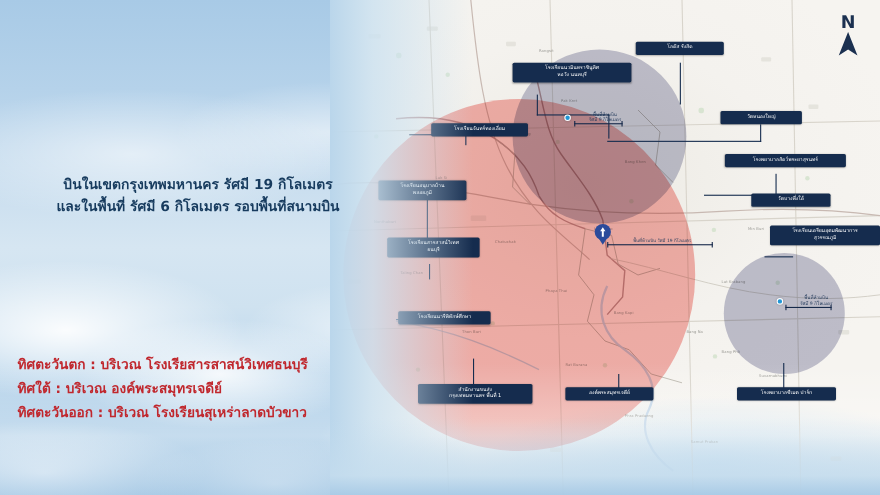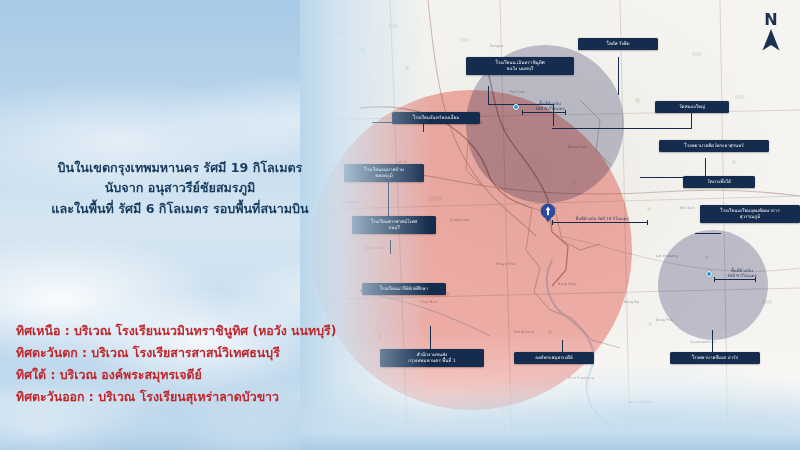--- a/index.html
+++ b/index.html
@@ -432,24 +432,22 @@
   <div class="compass">
     <div class="n">N</div>
     <svg width="18" height="22" viewBox="0 0 18 22">
       <path d="M9 0 L17.5 21.5 L9 16 L0.5 21.5 Z" fill="#1b3050"></path>
     </svg>
   </div>
 
 
   <div class="subtext">
     <div>บินในเขตกรุงเทพมหานคร  รัศมี  19  กิโลเมตร</div>
-    <div>นับจาก อนุสาวรีย์ชัยสมรภูมิ</div>
     <div>และในพื้นที่ รัศมี 6 กิโลเมตร รอบพื้นที่สนามบิน</div>
   </div>
 
   <div class="directions">
-    <div>ทิศเหนือ : บริเวณ โรงเรียนนวมินทราชินูทิศ (หอวัง นนทบุรี)</div>
     <div>ทิศตะวันตก : บริเวณ โรงเรียสารสาสน์วิเทศธนบุรี</div>
     <div>ทิศใต้ : บริเวณ องค์พระสมุทรเจดีย์</div>
     <div>ทิศตะวันออก : บริเวณ โรงเรียนสุเหร่าลาดบัวขาว</div>
   </div>
 
 </div>
 
 </body></html>

